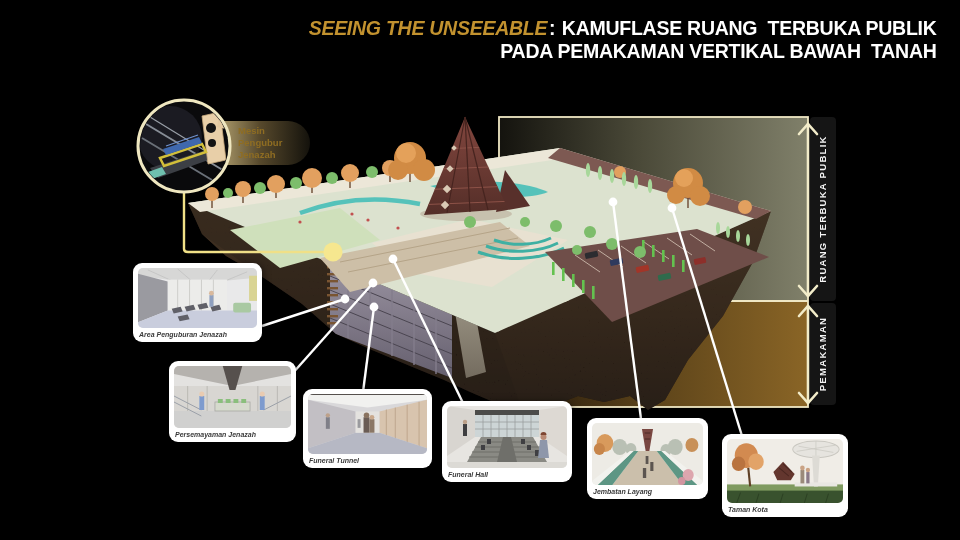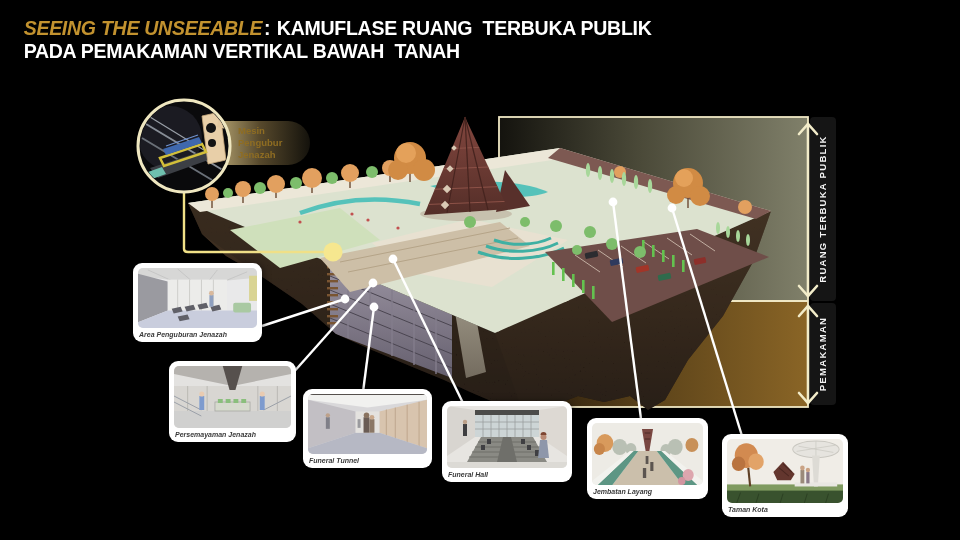--- a/index.html
+++ b/index.html
@@ -1,19 +1,19 @@
 <!DOCTYPE html>
 <html><head>
 <meta charset="utf-8">
 <style>
   html,body{margin:0;padding:0;background:#000;}
   .stage{position:relative;width:960px;height:540px;background:#000;overflow:hidden;
          font-family:"Liberation Sans",sans-serif;}
   
-  .title-wrap{position:absolute;top:16px;left:0;width:100%;text-align:left;z-index:5;}
+  .title-wrap{position:absolute;top:16px;left:0;width:100%;text-align:right;z-index:5;}
   .title-inner{display:inline-block;transform:scaleX(.93);transform-origin:center top;}
   .t-line{font-size:21px;font-weight:800;color:#fff;letter-spacing:-.3px;line-height:23px;white-space:pre;}
   .t-hl{color:#c2922f;font-style:italic;margin-right:2px;}
   .t-colon{margin-right:7px;}
   
   .scene{position:absolute;left:0;top:0;z-index:1;}
   
   .card{position:absolute;background:#fff;border-radius:9px;padding:5px 5px 2px;z-index:4;
         box-shadow:0 2px 8px rgba(0,0,0,.65);}
   .thumb{display:block;width:100%;border-radius:5px;overflow:hidden;}

